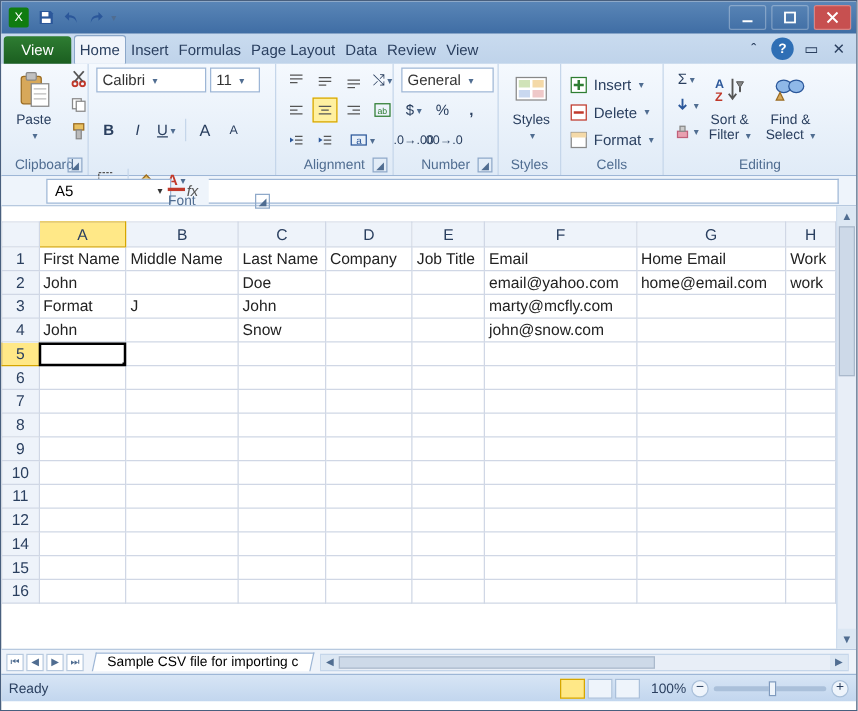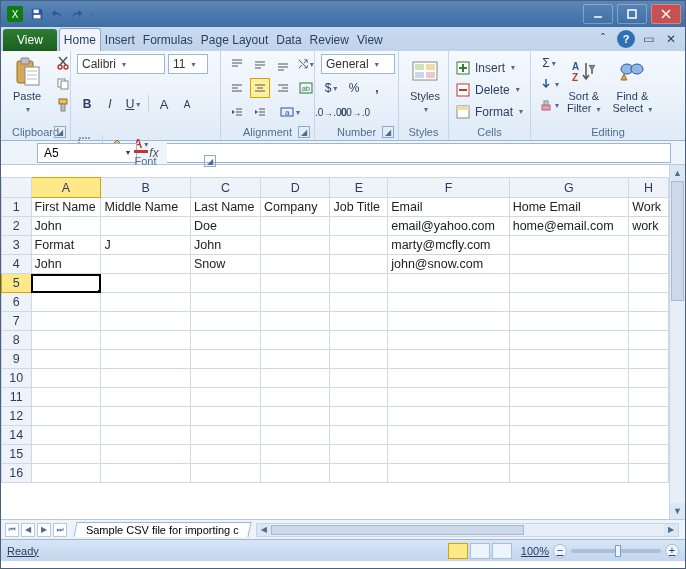--- a/index.html
+++ b/index.html
@@ -63,21 +63,21 @@
   
   .sheetbar{height:20px;background:#eef3fa;border-top:1px solid #b7c9df;display:flex;align-items:center;font-size:11px;}
   .sheetbar .nav{display:flex;margin:0 4px;gap:2px;}
   .sheetbar .nav span{width:14px;height:14px;border:1px solid #b7c9df;display:flex;align-items:center;justify-content:center;font-size:8px;color:#506d91;background:#fff;}
   .sheetbar .tab{background:#fff;border:1px solid #9db6d6;border-bottom:none;padding:1px 10px;transform:skewX(-12deg);margin-left:4px;}
   .sheetbar .tab span{display:inline-block;transform:skewX(12deg);}
   .sheetbar .hsc{flex:1;height:14px;border:1px solid #c5d6ea;margin:0 6px;background:#e8eef7;position:relative;display:flex;align-items:center;}
   .sheetbar .hsc .ar{width:14px;height:12px;background:#dce7f3;display:flex;align-items:center;justify-content:center;font-size:8px;color:#506d91;}
   .sheetbar .hsc .th{flex:0 0 60%;height:10px;background:#cdd9e8;border:1px solid #aab9cc;}
   
-  .status{height:22px;background:linear-gradient(#d7e5f5,#c2d6ee);border-top:1px solid #9db6d6;display:flex;align-items:center;font-size:11px;color:#2a3f5f;padding:0 6px;text-decoration:underline;}
+  .status{height:22px;background:linear-gradient(#d7e5f5,#c2d6ee);border-top:1px solid #9db6d6;display:flex;align-items:center;font-size:11px;color:#2a3f5f;padding:0 6px;}
   .status .spacer{flex:1;}
   .status .vbtn{width:20px;height:16px;border:1px solid #aac0da;margin:0 1px;background:#eef4fb;}
   .status .vbtn.act{background:#ffe887;border-color:#d6a600;}
   .status .zoom{display:flex;align-items:center;gap:4px;margin-left:8px;}
   .status .slider{width:90px;height:4px;background:#aac0da;position:relative;border-radius:2px;}
   .status .slider .kn{position:absolute;left:44px;top:-4px;width:6px;height:12px;background:#eef4fb;border:1px solid #7f9bbf;}
   .status .zbtn{width:14px;height:14px;border:1px solid #aac0da;border-radius:7px;display:flex;align-items:center;justify-content:center;background:#eef4fb;font-size:11px;line-height:1;}
   .caret{font-size:8px;color:#506d91;margin-left:2px;}
   svg{display:block;}
   .listbtn{display:flex;align-items:center;gap:4px;font-size:12px;color:#2a3f5f;height:20px;}

